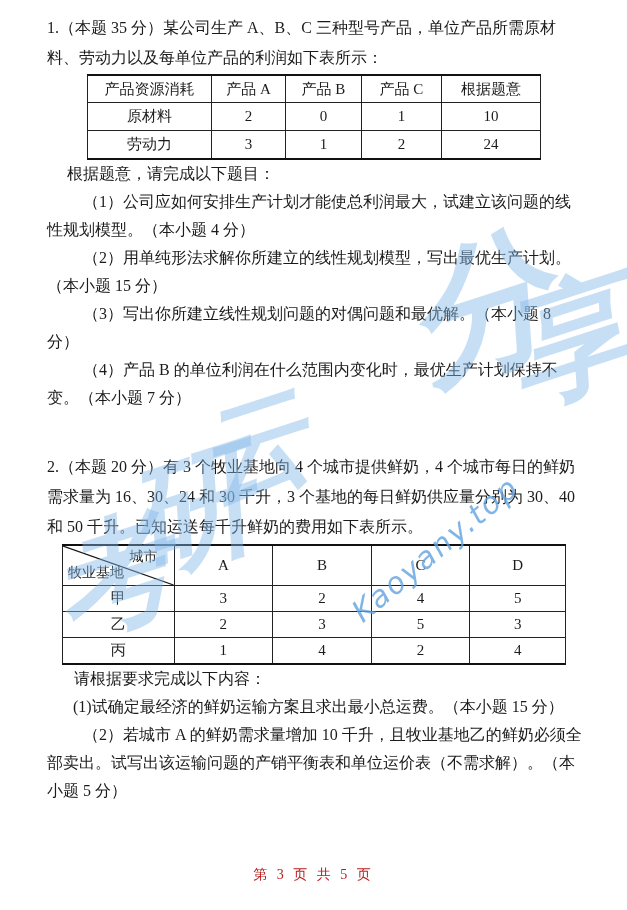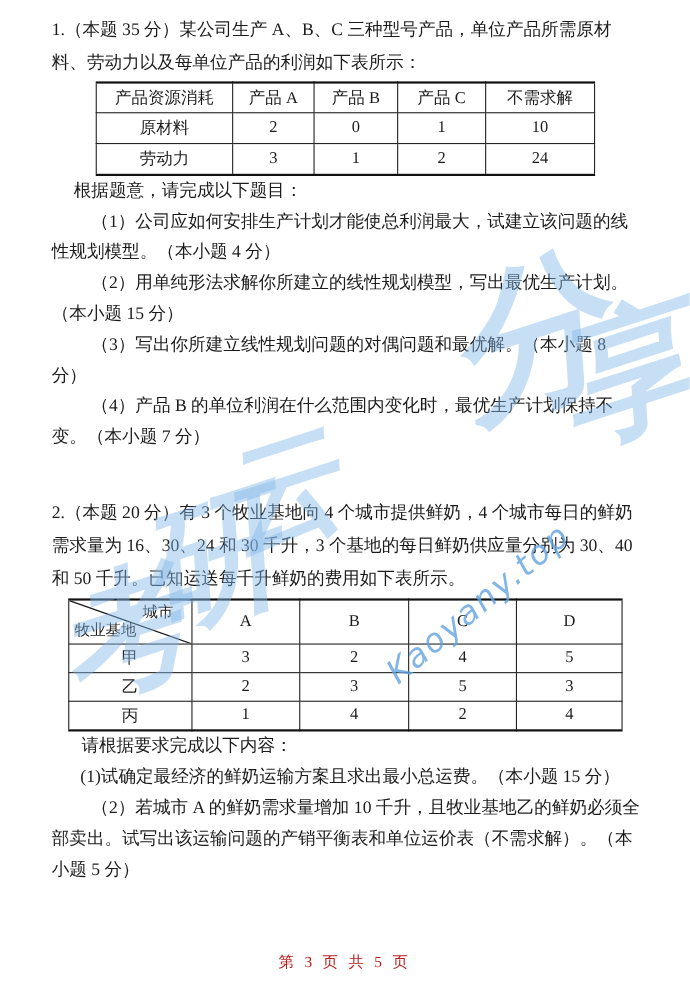--- a/index.html
+++ b/index.html
@@ -78,21 +78,21 @@
         <col style="width:76px">
         <col style="width:80px">
         <col style="width:99px">
     </colgroup>
     <tbody>
         <tr>
       <th>产品资源消耗</th>
       <th>产品 A</th>
       <th>产品 B</th>
       <th>产品 C</th>
-      <th>不需求解</th>
+      <th>根据题意</th>
     </tr>
     <tr>
       <td>原材料</td>
       <td>2</td>
       <td>0</td>
       <td>1</td>
       <td>10</td>
     </tr>
     <tr>
       <td>劳动力</td>

